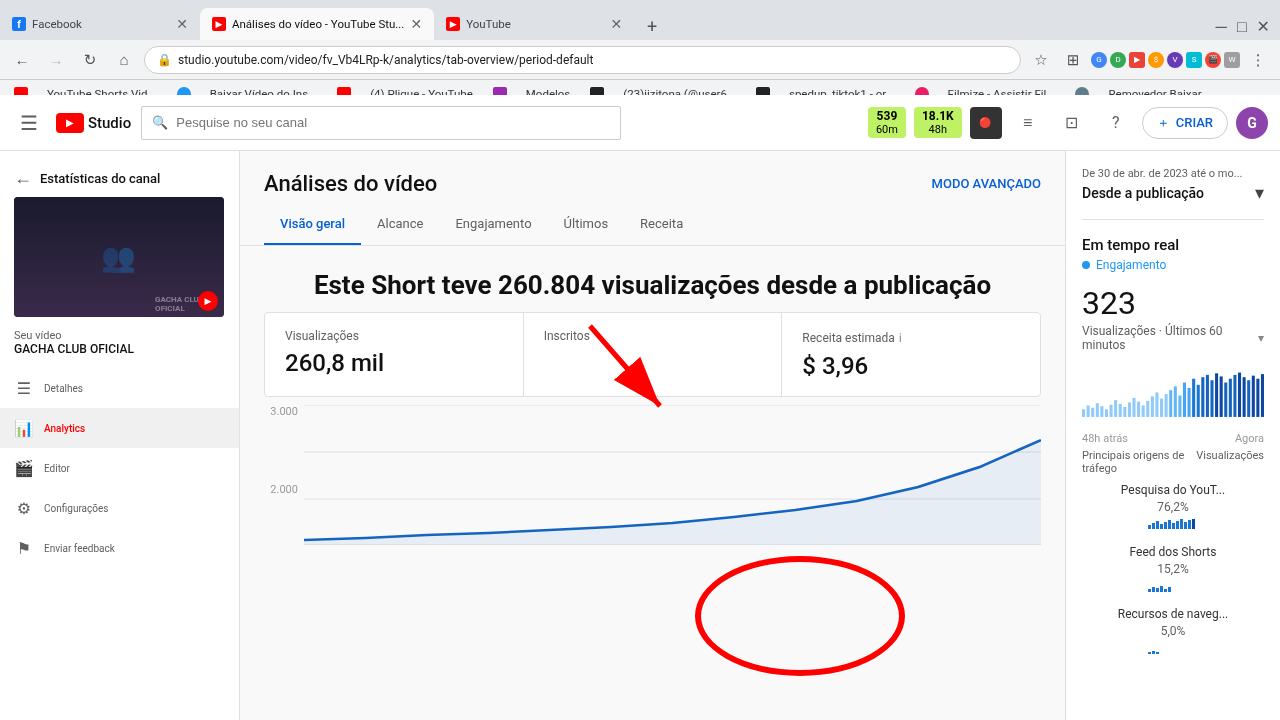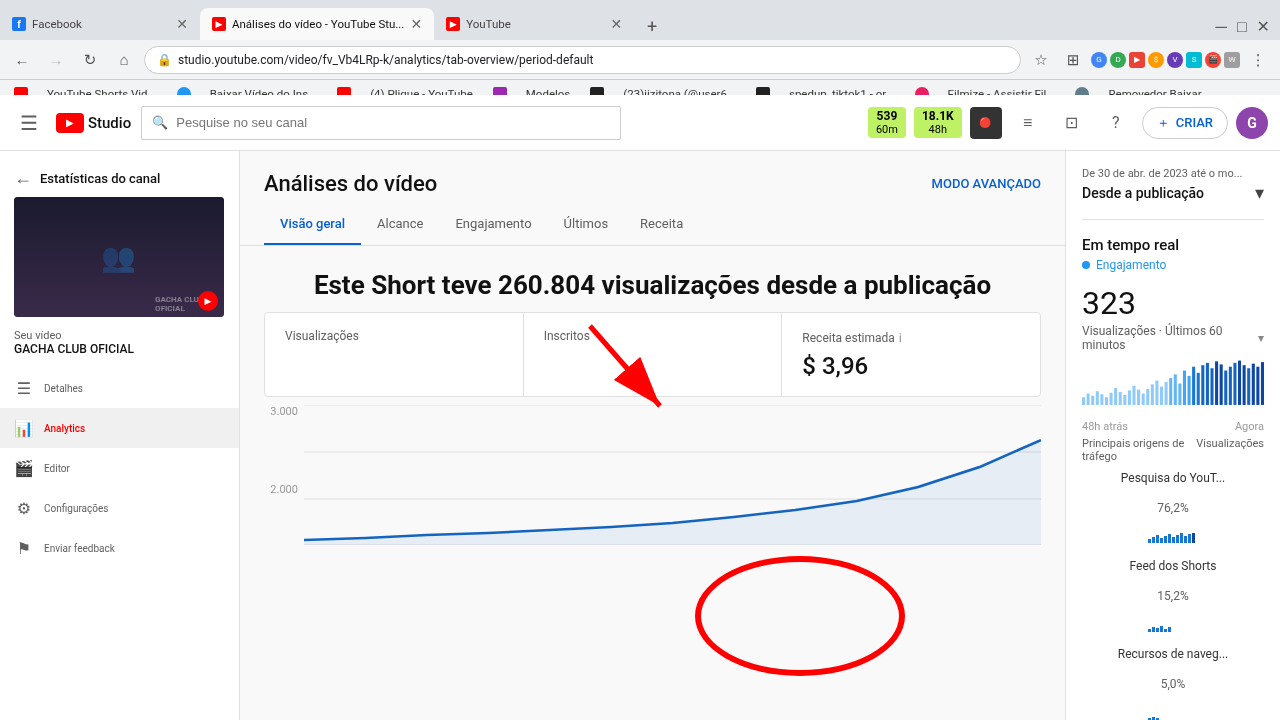--- a/index.html
+++ b/index.html
@@ -89,27 +89,27 @@
     .chart-container { width: 100%; height: 160px; position: relative; }
     .y-labels { position: absolute; left: 0; top: 0; bottom: 4px; width: 40px; display: flex; flex-direction: column; justify-content: space-between; align-items: flex-end; padding-right: 6px; }
     .y-label { font-size: 11px; color: #999; }
 
     
     .realtime-panel { width: 215px; background: #fff; border-left: 1px solid #e0e0e0; padding: 16px; flex-shrink: 0; overflow-y: auto; }
     .realtime-title { font-size: 15px; font-weight: 500; color: #111; margin-bottom: 4px; }
     .realtime-dot { width: 8px; height: 8px; background: #2196f3; border-radius: 50%; display: inline-block; margin-right: 6px; }
     .realtime-status { font-size: 12px; color: #2196f3; display: flex; align-items: center; margin-bottom: 12px; }
     .realtime-count { font-size: 32px; font-weight: 400; color: #111; margin-bottom: 2px; }
-    .realtime-sublabel { font-size: 12px; color: #606060; display: flex; align-items: center; gap: 4px; }
+    .realtime-sublabel { font-size: 12px; color: #606060; margin-bottom: 12px; display: flex; align-items: center; gap: 4px; }
     .mini-chart { width: 100%; height: 60px; margin-bottom: 8px; }
     .time-labels { display: flex; justify-content: space-between; font-size: 11px; color: #999; margin-bottom: 4px; }
     .sources-header { display: flex; justify-content: space-between; font-size: 11px; color: #606060; margin-bottom: 8px; }
     .source-row { display: flex; justify-content: space-between; align-items: center; margin-bottom: 8px; font-size: 12px; flex-direction: column; }
     .source-name { color: #333; flex: 1; }
-    .source-pct { color: #606060; margin: 16px 10px; }
+    .source-pct { color: #606060; margin: 3px 10px; }
     .source-bar { height: 20px; width: 50px; position: relative; display: flex; align-items: center; }
 
     .panel-content { flex: 1; position: relative; }
   </style>
 </head>
 <body>
 
 <div class="browser-chrome">
   <div class="tab-bar">
 
@@ -308,20 +308,21 @@
           <span>Receita</span>
         </div>
       </div>
 
       <div class="panel-content" style="position:relative;">
         <div class="main-headline">Este Short teve 260.804 visualizações desde a publicação</div>
 
         <div class="stats-cards">
           <div class="stat-card">
             <div class="stat-label">Visualizações</div>
+            <div class="stat-value">260,8 mil</div>
           </div>
           <div class="stat-card">
             <div class="stat-label">Inscritos</div>
           </div>
           <div class="stat-card">
             <div class="stat-label">
               <span>Receita estimada</span>
               <span style="color:#888;font-size:12px;">ℹ</span>
             </div>
             <div class="stat-value">$ 3,96</div>

